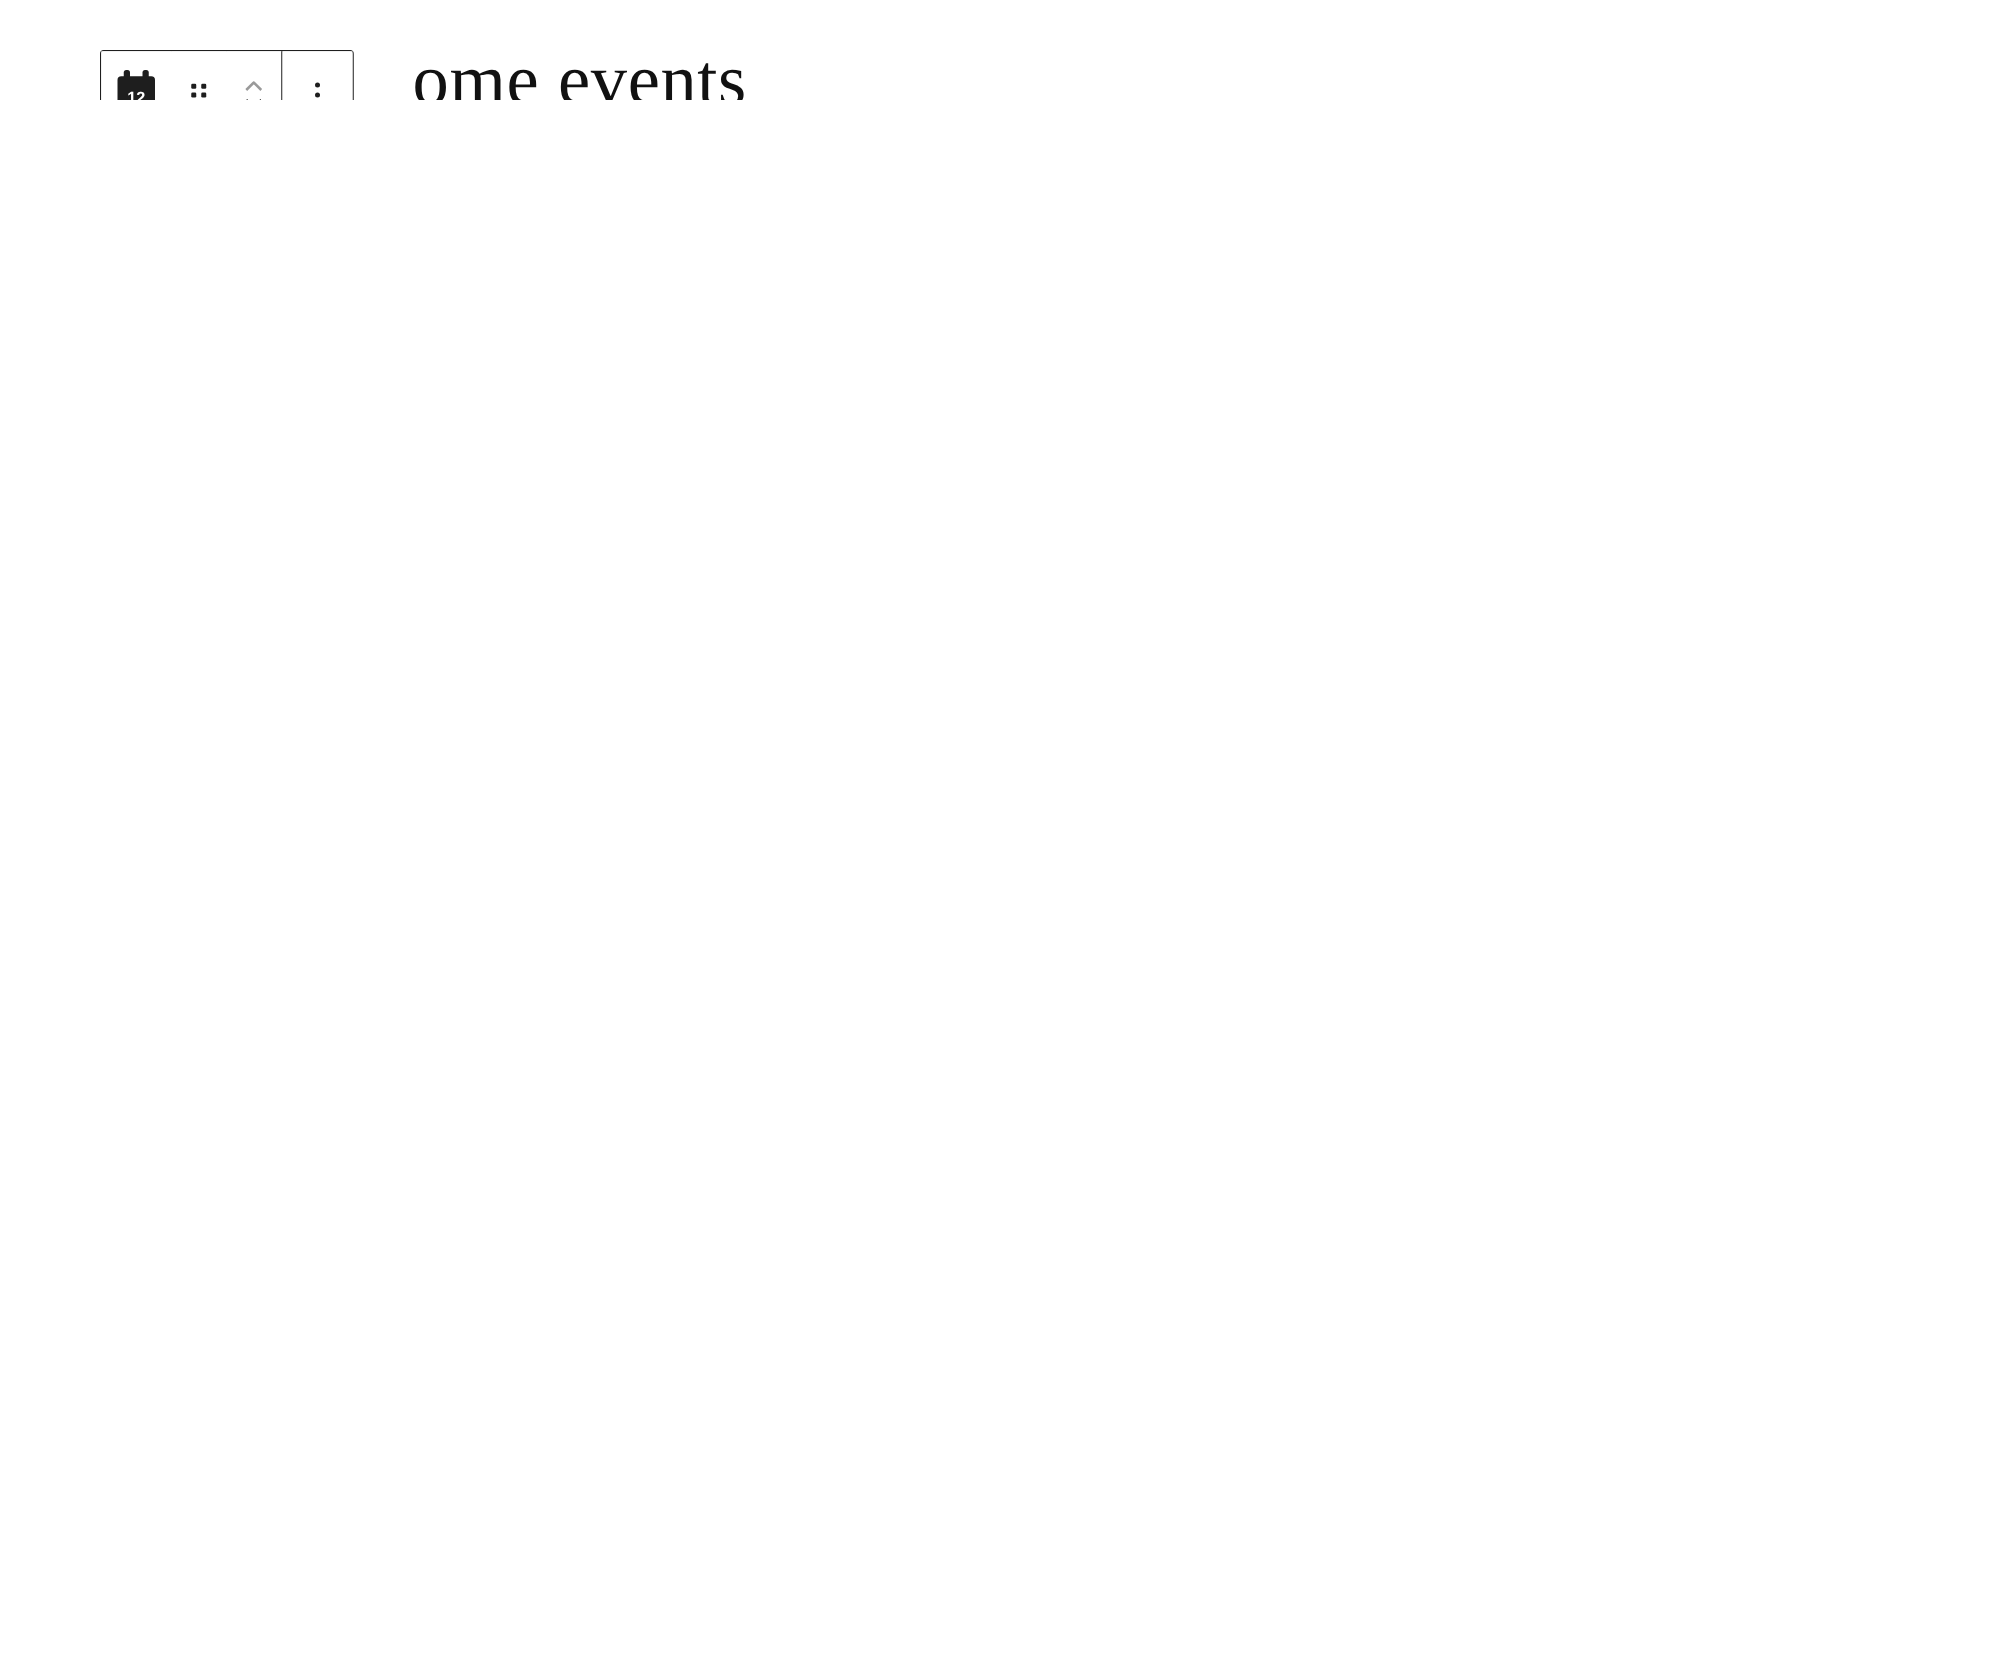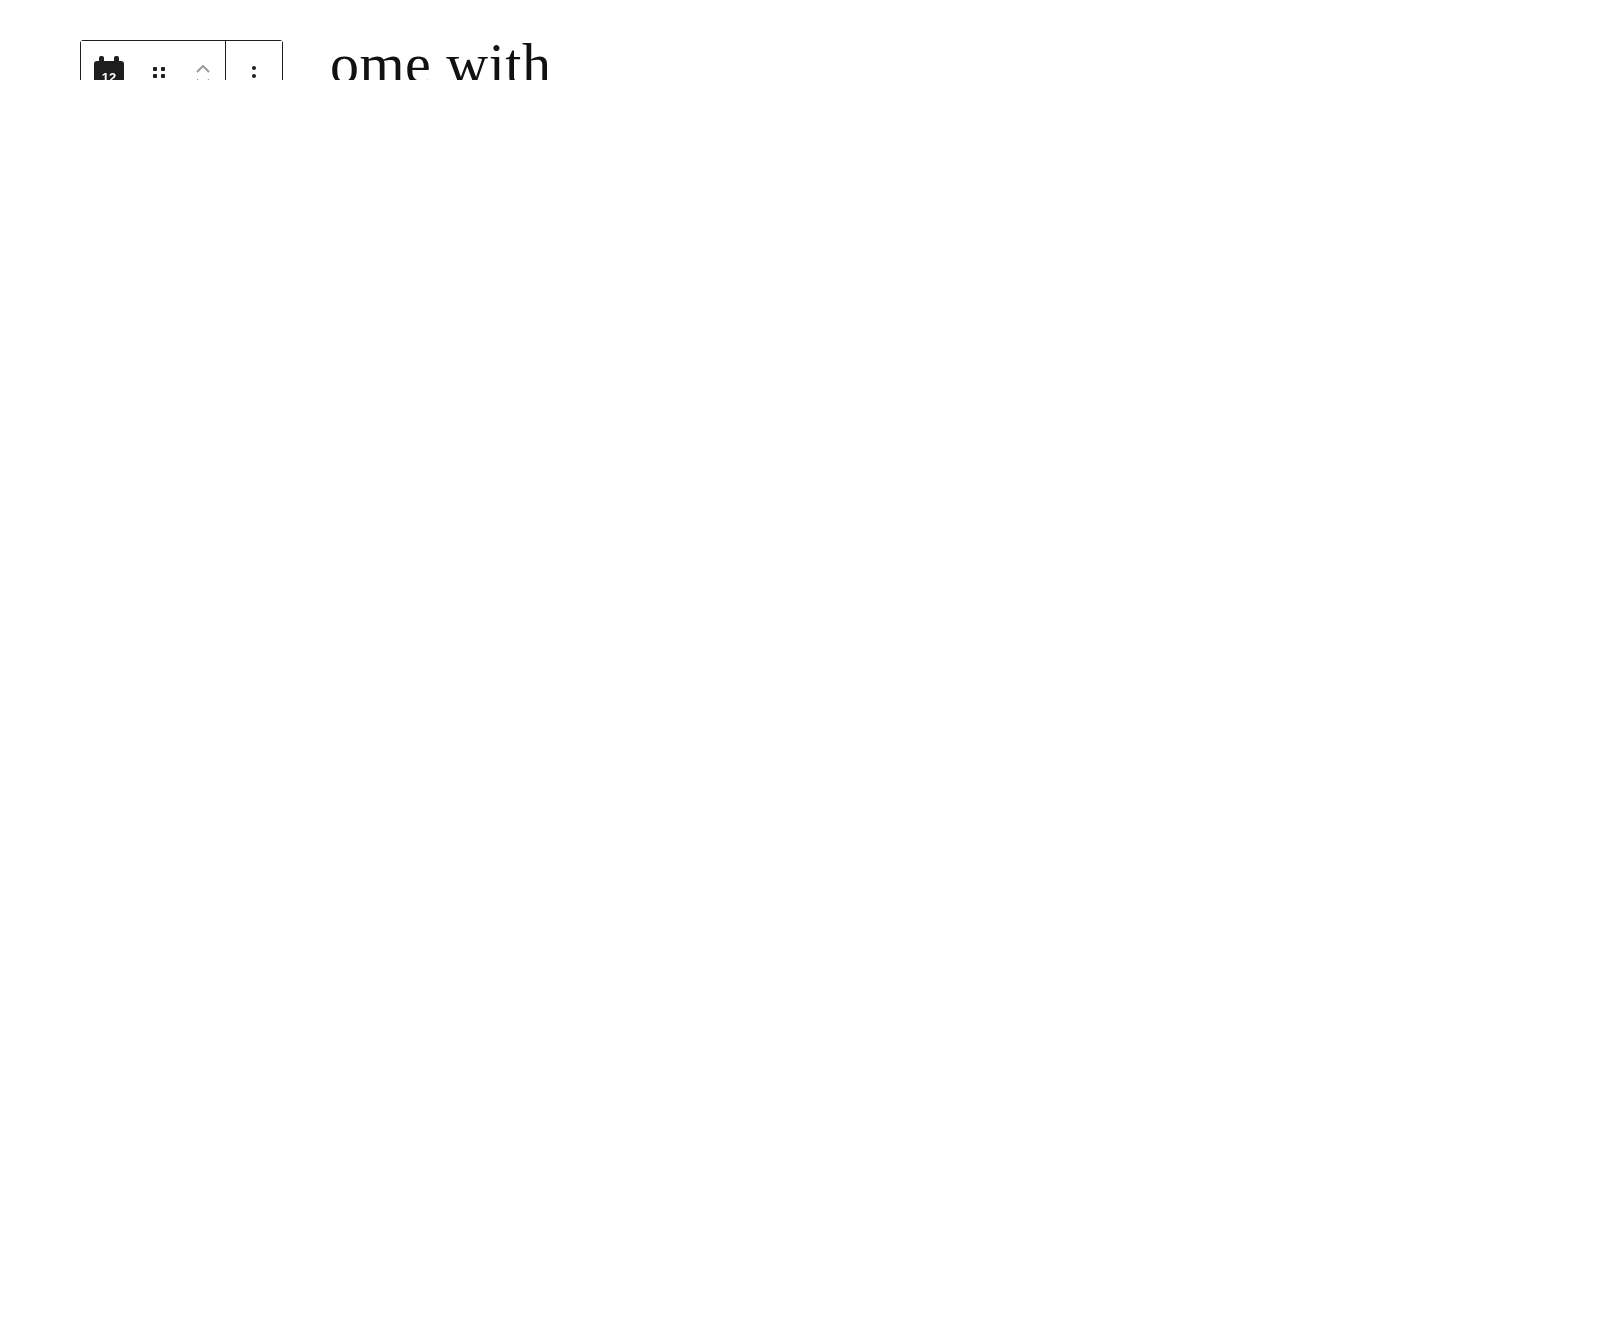--- a/index.html
+++ b/index.html
@@ -186,21 +186,21 @@
       <button class="tb-btn">
         <span class="kebab">
             <span></span>
             <span></span>
             <span></span>
           </span>
       </button>
     </div>
   </div>
 
-  <div class="title-fragment">ome with</div>
+  <div class="title-fragment">ome events</div>
 
   <div class="date-input">
     <span>July 8 2022 at 8:00 am - 5:00 pm</span>
   </div>
 
   <svg class="annotation-arrow" width="430" height="130" viewBox="0 0 430 130">
     <defs></defs>
     <line x1="420" y1="110" x2="70" y2="30" stroke="#ff3b1f" stroke-width="14" stroke-linecap="round"></line>
     <polygon points="20,18 110,2 95,70" fill="#ff3b1f"></polygon>
   </svg>

